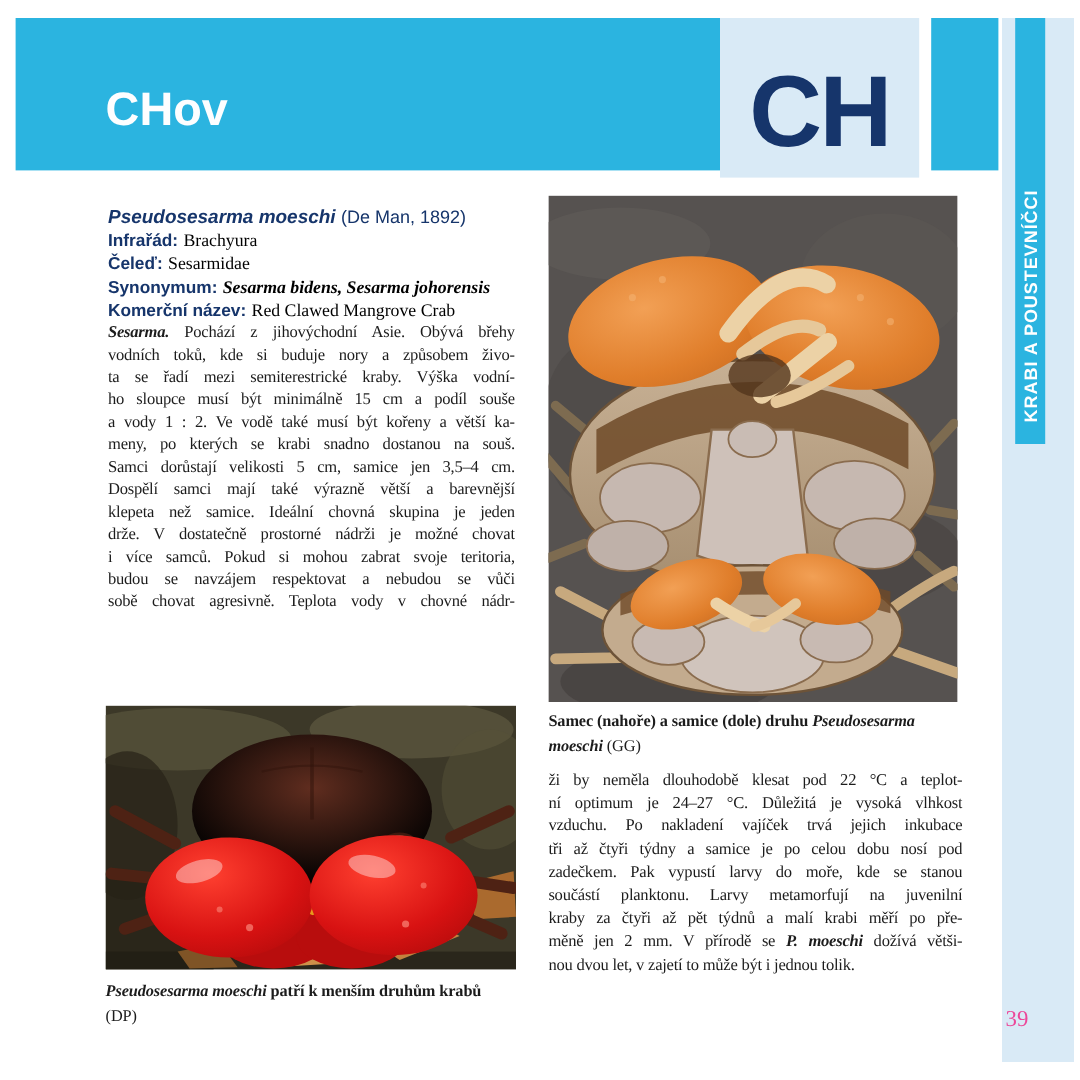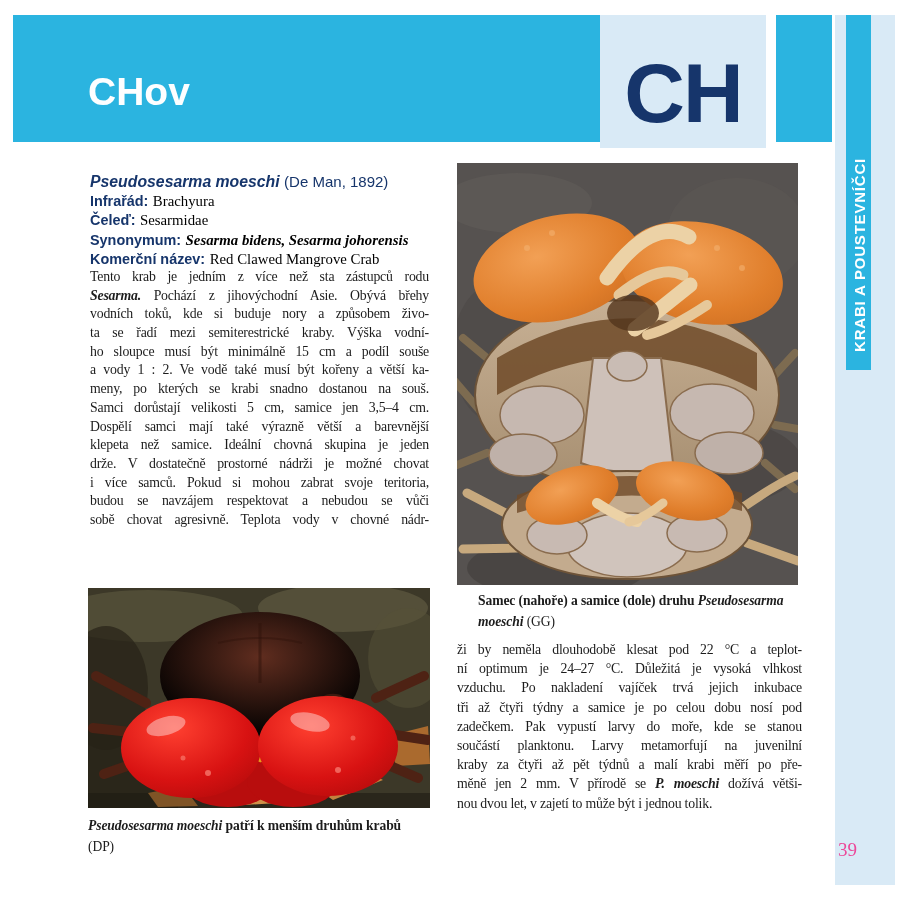--- a/index.html
+++ b/index.html
@@ -44,21 +44,21 @@
 
   
   .photo { display:block; }
   .left-photo { left:88px; top:588px; }
   .right-photo { left:457px; top:163px; }
 
   
   .caption { font-weight:bold; font-size:13.6px; line-height:21px; letter-spacing:-0.1px; }
   .caption .credit { font-weight:normal; }
   .left-caption { left:88px; top:815px; width:348px; }
-  .right-caption { left:457px; top:590px; width:348px;margin-left:21px; }
+  .right-caption { left:457px; top:590px; width:348px; }
 </style>
 </head>
 <body>
 
 <div class="abs band">
   <span class="chapter-title">CHov</span>
 </div>
 <div class="abs index-box">
   <span class="index-letter">CH</span>
 </div>
@@ -86,21 +86,20 @@
     <span class="f-label">Synonymum:</span>
     <span class="f-value it">Sesarma bidens, Sesarma johorensis</span>
   </div>
   <div class="h-line">
     <span class="f-label">Komerční název:</span>
     <span class="f-value">Red Clawed Mangrove Crab</span>
   </div>
 </div>
 
 <div class="abs body-col left-body">
-  <div class="jline">Tento krab je jedním z více než sta zástupců rodu</div>
   <div class="jline"><span class="it">Sesarma.</span><span> Pochází z jihovýchodní Asie. Obývá břehy</span></div>
   <div class="jline">vodních toků, kde si buduje nory a způsobem živo-</div>
   <div class="jline">ta se řadí mezi semiterestrické kraby. Výška vodní-</div>
   <div class="jline">ho sloupce musí být minimálně 15 cm a podíl souše</div>
   <div class="jline">a vody 1 : 2. Ve vodě také musí být kořeny a větší ka-</div>
   <div class="jline">meny, po kterých se krabi snadno dostanou na souš.</div>
   <div class="jline">Samci dorůstají velikosti 5 cm, samice jen 3,5–4 cm.</div>
   <div class="jline">Dospělí samci mají také výrazně větší a barevnější</div>
   <div class="jline">klepeta než samice. Ideální chovná skupina je jeden</div>
   <div class="jline">drže. V dostatečně prostorné nádrži je možné chovat</div>

